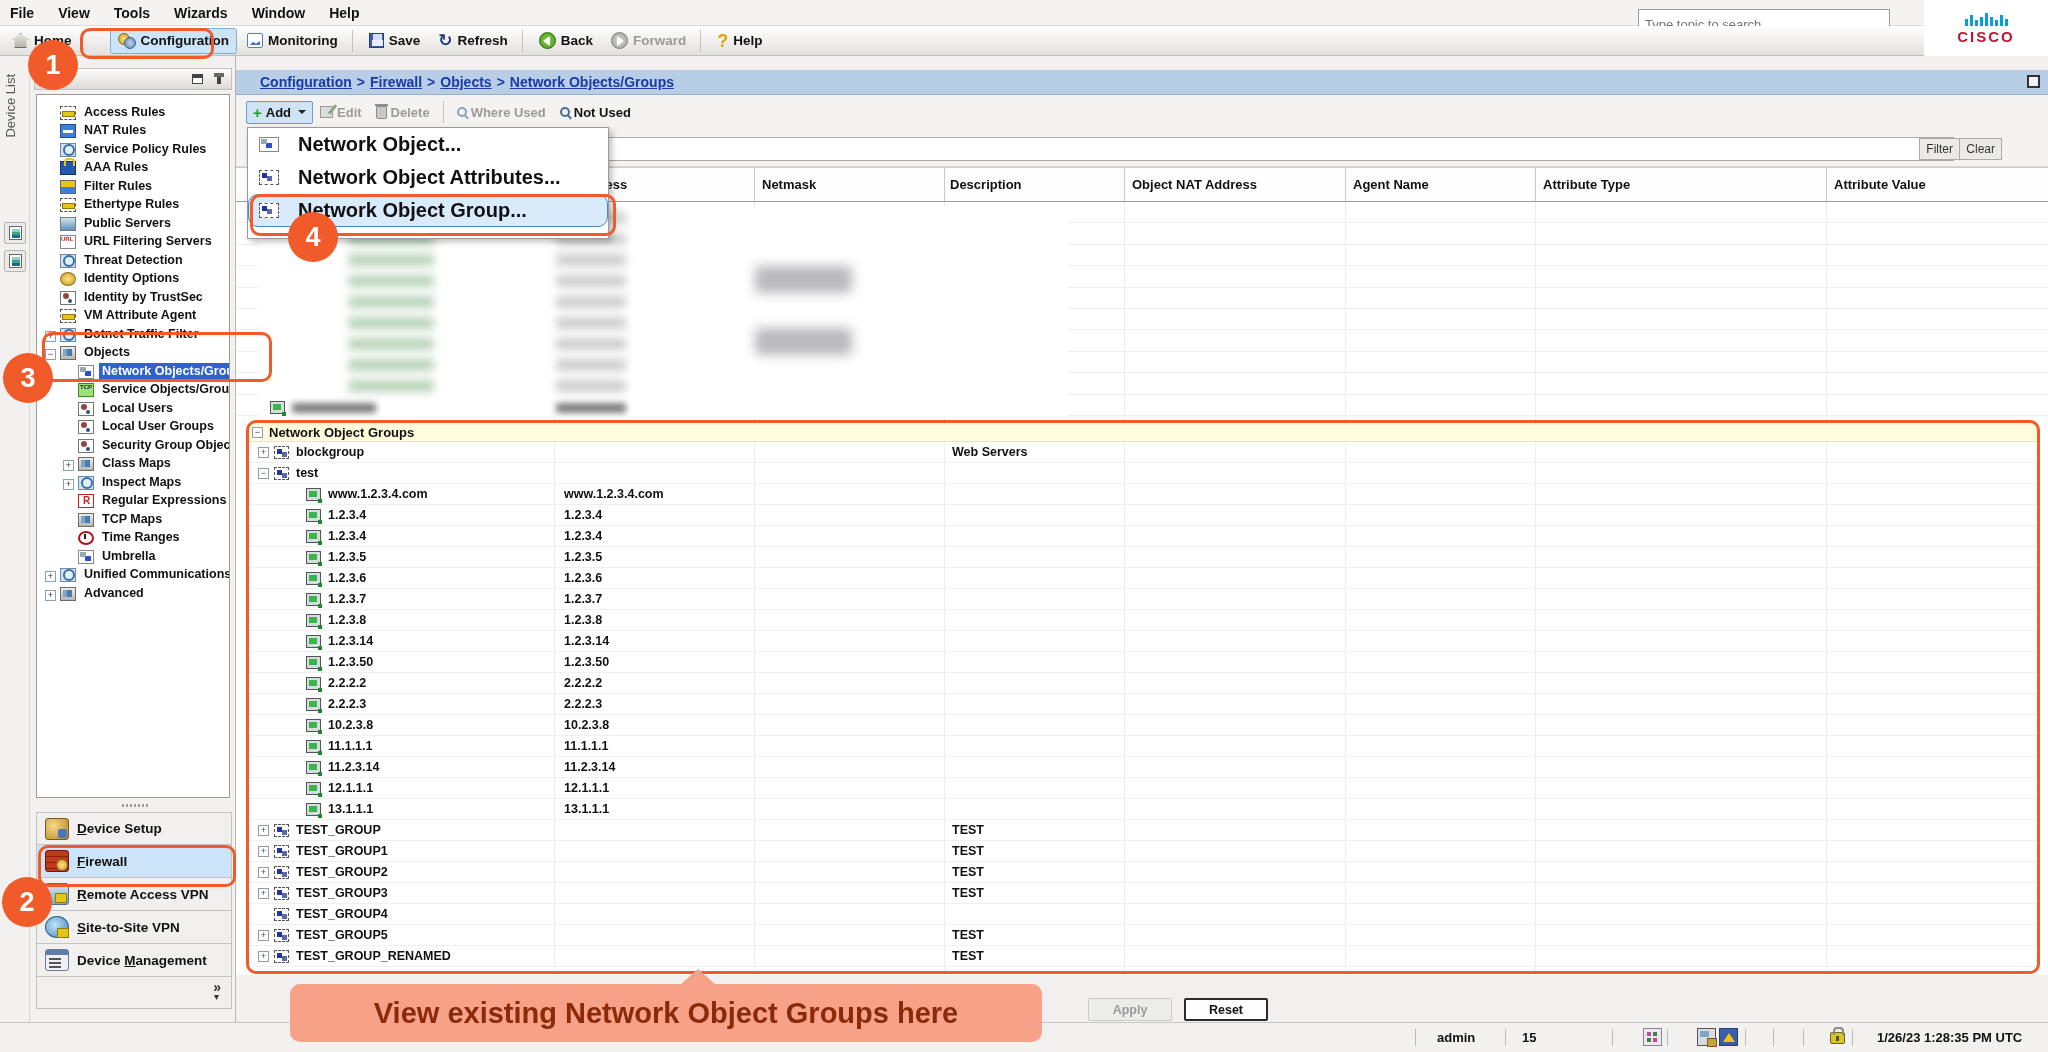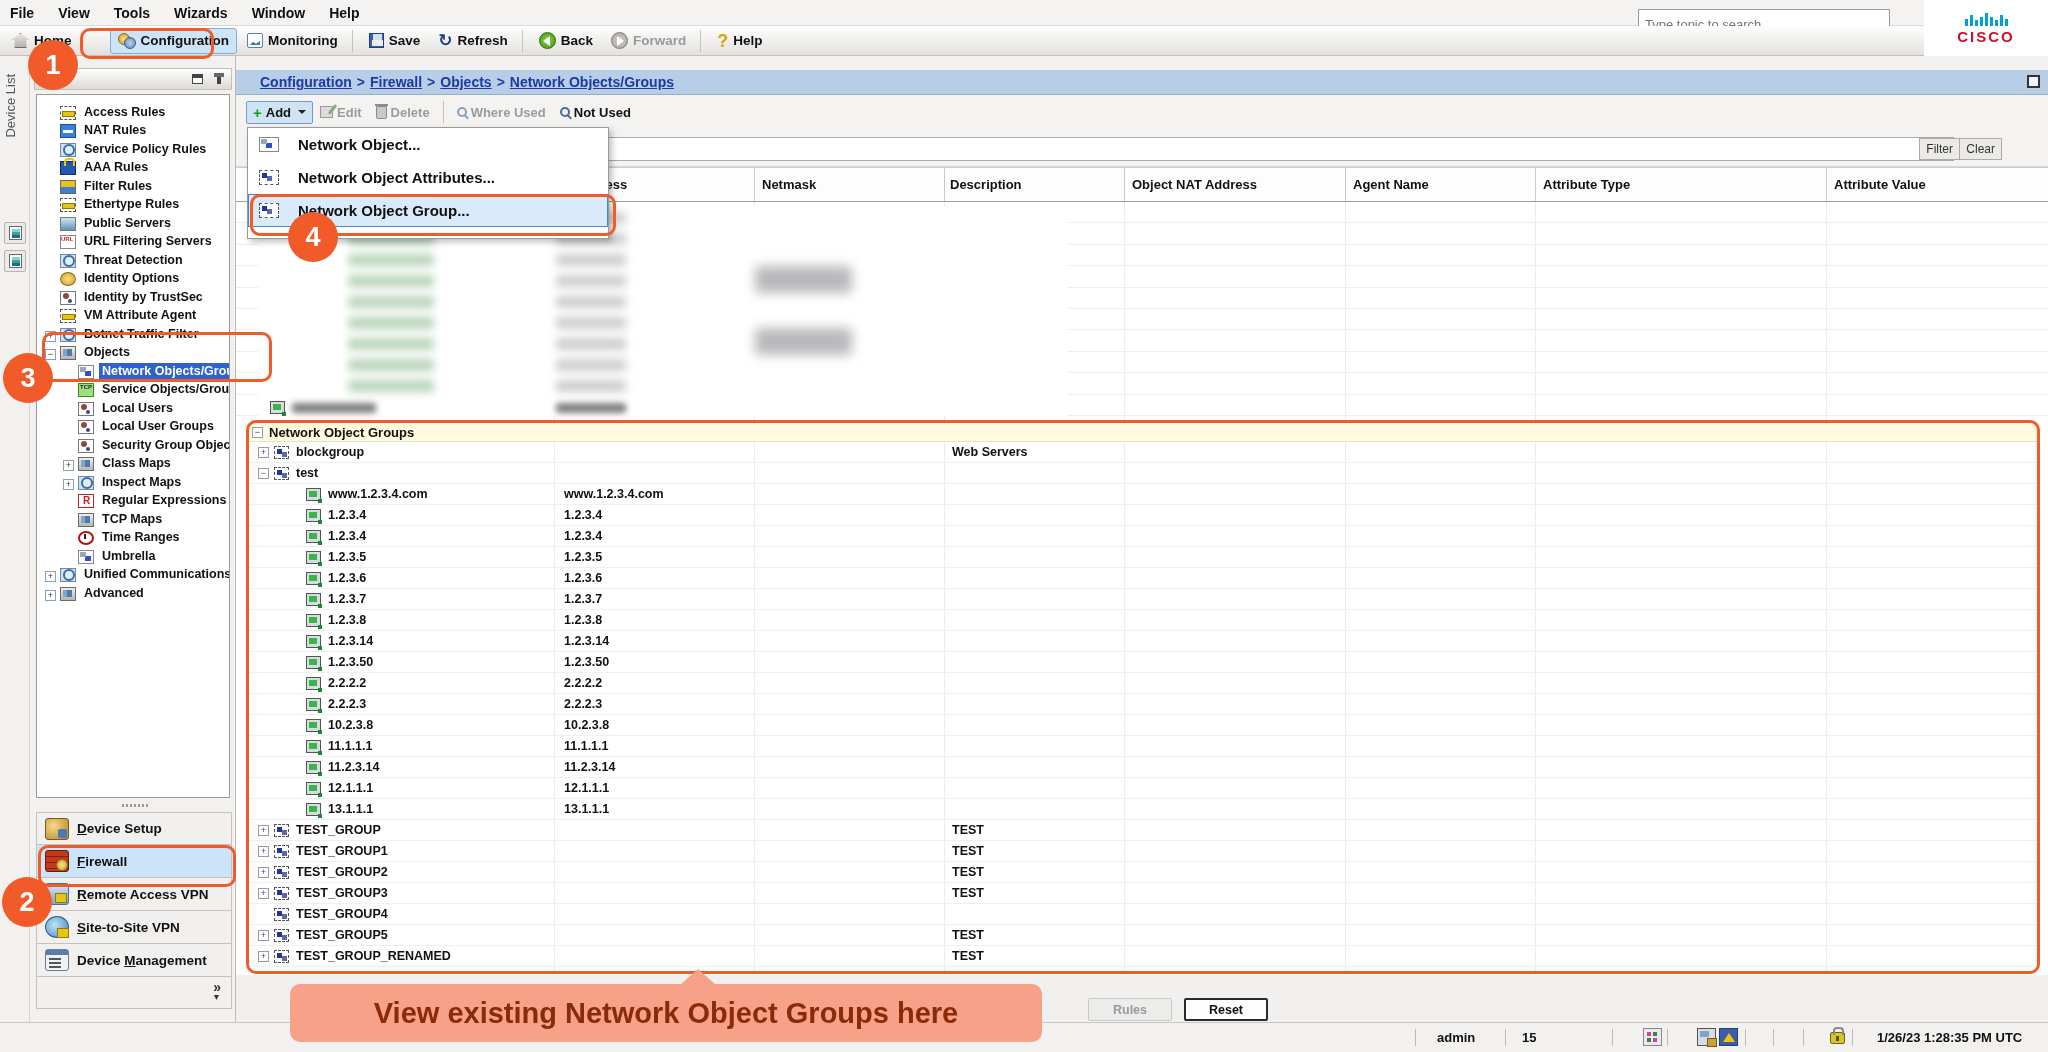--- a/index.html
+++ b/index.html
@@ -203,22 +203,22 @@
   .warnsave-icon { background:#3a5fa8; border:1px solid #24407a; }
   .warnsave-icon:after { content:""; position:absolute; left:3px; top:4px; width:0; height:0; border:6px solid transparent; border-bottom:9px solid #f4c20d; border-top:none; }
   .lock-icon { width:15px; background:#d8c627; border:1px solid #6e6414; border-radius:2px; top:9px; height:12px; }
   .lock-icon:before { content:""; position:absolute; left:2px; top:-6px; width:7px; height:6px; border:2px solid #8a8a8a; border-bottom:none; border-radius:4px 4px 0 0; }
   .lock-icon:after { content:""; position:absolute; left:5px; top:3px; width:3px; height:5px; background:#5a5310; }
 
   
   .addmenu { position:absolute; left:247px; top:127px; width:362px; height:112px; background:#fff; border:1px solid #9a9a9a; box-shadow:3px 3px 6px rgba(0,0,0,.25); z-index:10; }
   .aitem { height:33px; display:flex; align-items:center; gap:14px; padding-left:10px; border:1px solid transparent; }
   .aitem .tico { width:20px; height:15px; }
-  .aitem span.albl { font-size:15px; font-weight:700; }
-  .aitem.hl { background:#d9eafa; border-color:#4a86c8; }
+  .aitem span.albl { font-size:20px; font-weight:700; }
+  .aitem.hl { background:#d9eafa; border-color:#4a86c8;border-radius:10px; }
 
   
   .badge { position:absolute; width:50px; height:50px; border-radius:50%; background:#f15a29; color:#fff; font-size:27px; font-weight:700; display:flex; align-items:center; justify-content:center; z-index:12; }
   .hl-outline { position:absolute; border:3px solid #f15a29; border-radius:10px; background:transparent; z-index:11; pointer-events:none; }
   .callout { position:absolute; left:290px; top:984px; width:752px; height:58px; background:#f7a288; border-radius:10px; display:flex; align-items:center; justify-content:center; z-index:12; }
   .callout .arrow { position:absolute; left:390px; top:-15px; width:0; height:0; border:18px solid transparent; border-bottom:16px solid #f7a288; border-top:none; }
   .callout b { font-size:29px; font-weight:700; color:#8a2a0a; }
 </style>
 </head>
 <body>
@@ -837,21 +837,21 @@
         <span class="gexp plus"></span>
         <span class="gico group-obj-icon"></span>
         <span class="gname">TEST_GROUP_RENAMED</span>
         <span class="gip"></span>
         <span class="gdesc">TEST</span>
       </div>
 
   </div>
 
   <div class="bottombar">
-    <button class="abtn apply">Rules</button>
+    <button class="abtn apply">Apply</button>
     <button class="abtn reset">Reset</button>
   </div>
 
   <div class="statusbar">
     <i class="sdiv" style="left:1415px"></i>
     <span class="sval" style="left:1437px">admin</span>
     <i class="sdiv" style="left:1505px"></i>
     <span class="sval" style="left:1522px">15</span>
     <i class="sdiv" style="left:1612px"></i>
     <span class="sic conn-icon" style="left:1643px"></span>

